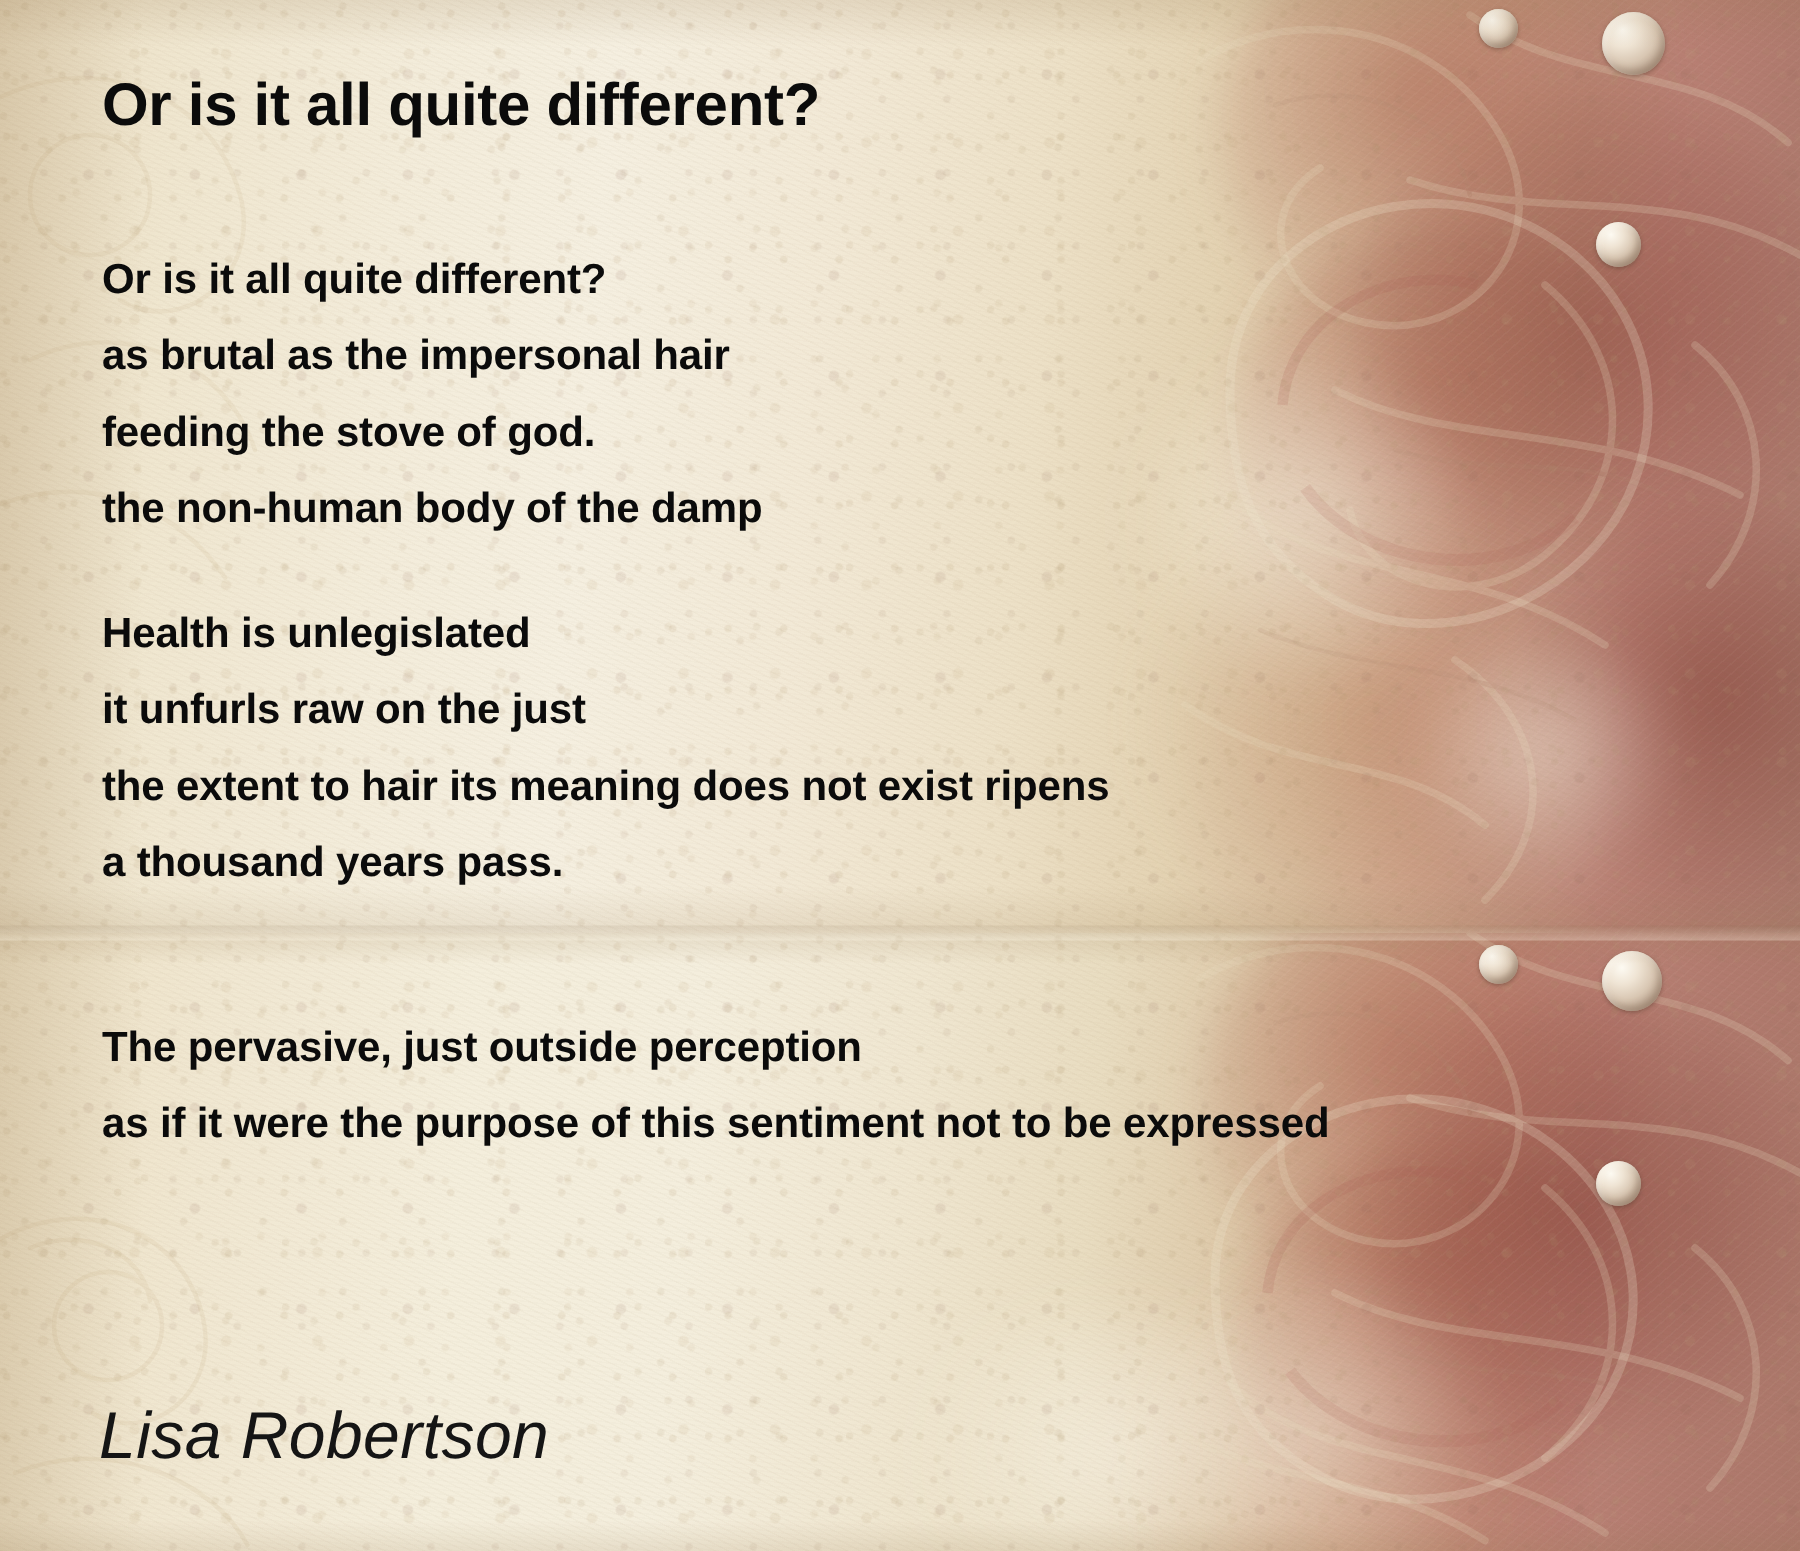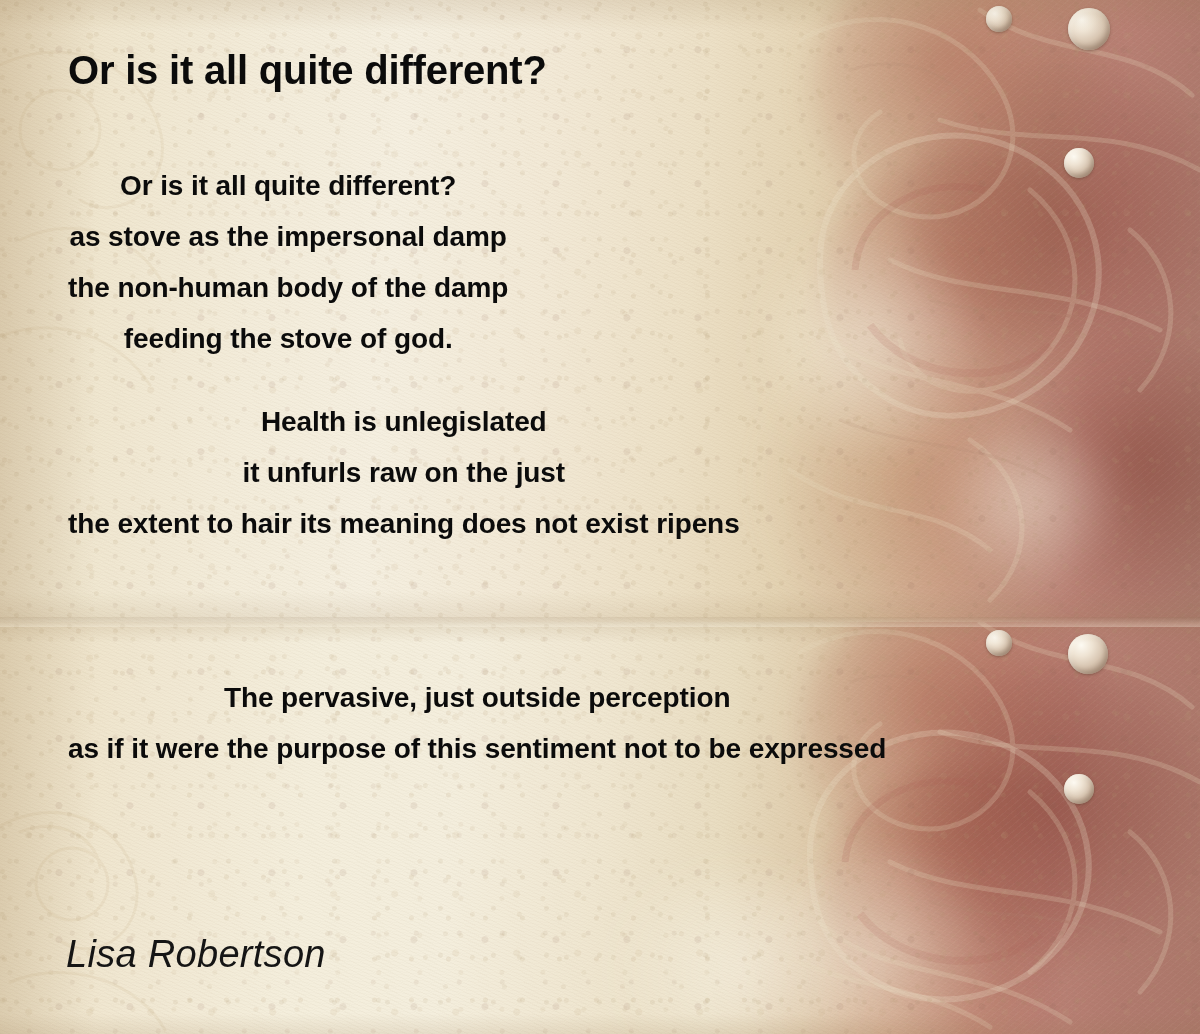--- a/index.html
+++ b/index.html
@@ -147,21 +147,20 @@
     width:1200px; height:10px;
     background:linear-gradient(to bottom, rgba(120,95,65,.10), rgba(255,250,235,.30));
     pointer-events:none;
   }
 
   
   #text-layer {
     position:absolute;
     inset:0;
     z-index:10;
-    text-align:center;
   }
 
   #poem-title {
     position:absolute;
     left:68px; top:48px;
     font-size:40px;
     font-weight:bold;
     color:#0b0b0b;
     letter-spacing:-.2px;
     white-space:nowrap;
@@ -177,21 +176,21 @@
     font-weight:bold;
     color:#0b0b0b;
     line-height:51px;
     white-space:nowrap;
     letter-spacing:-.1px;
   }
 
   #poem-author {
     position:absolute;
     left:66px; top:933px;
-    font-size:38px;
+    font-size:44px;
     font-style:italic;
     font-weight:normal;
     color:#151515;
     white-space:nowrap;
     letter-spacing:.3px;
   }
 </style>
 </head>
 <body>
 
@@ -305,29 +304,30 @@
   </div>
 
   <div id="seam"></div>
 
   <div id="text-layer">
 
     <h1 id="poem-title">Or is it all quite different?</h1>
 
     <div class="stanza" id="stanza-1">
       <div class="poem-line">Or is it all quite different?</div>
-      <div class="poem-line">as stove as the impersonal damp</div>
+      <div class="poem-line">as brutal as the impersonal hair</div>
+      <div class="poem-line">feeding the stove of god.</div>
       <div class="poem-line">the non-human body of the damp</div>
-      <div class="poem-line">feeding the stove of god.</div>
     </div>
 
     <div class="stanza" id="stanza-2">
       <div class="poem-line">Health is unlegislated</div>
       <div class="poem-line">it unfurls raw on the just</div>
       <div class="poem-line">the extent to hair its meaning does not exist ripens</div>
+      <div class="poem-line">a thousand years pass.</div>
     </div>
 
     <div class="stanza" id="stanza-3">
       <div class="poem-line">The pervasive, just outside perception</div>
       <div class="poem-line">as if it were the purpose of this sentiment not to be expressed</div>
     </div>
 
     <div id="poem-author">Lisa Robertson</div>
   </div>
 

